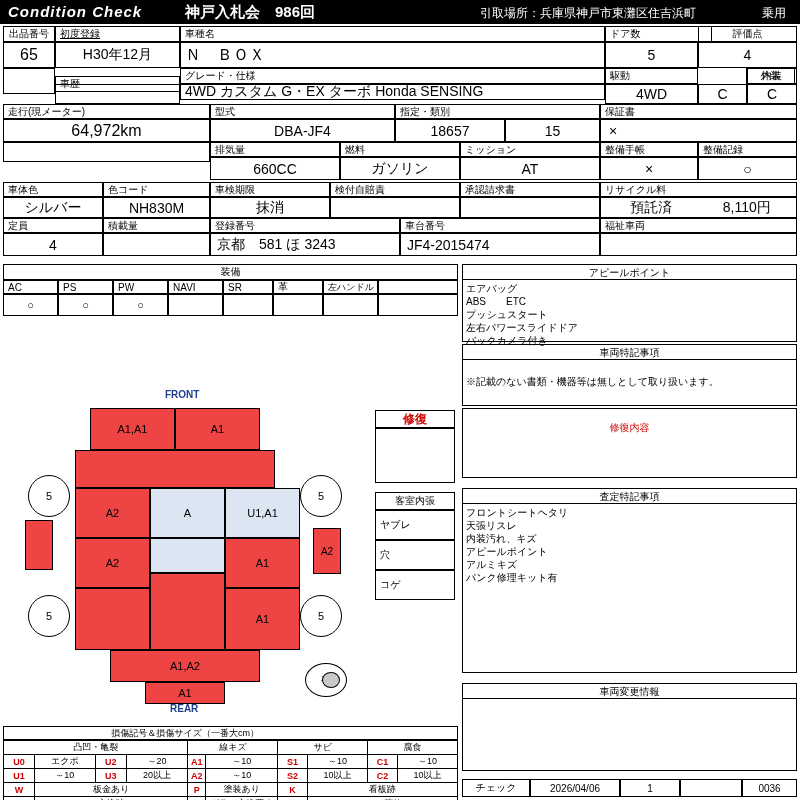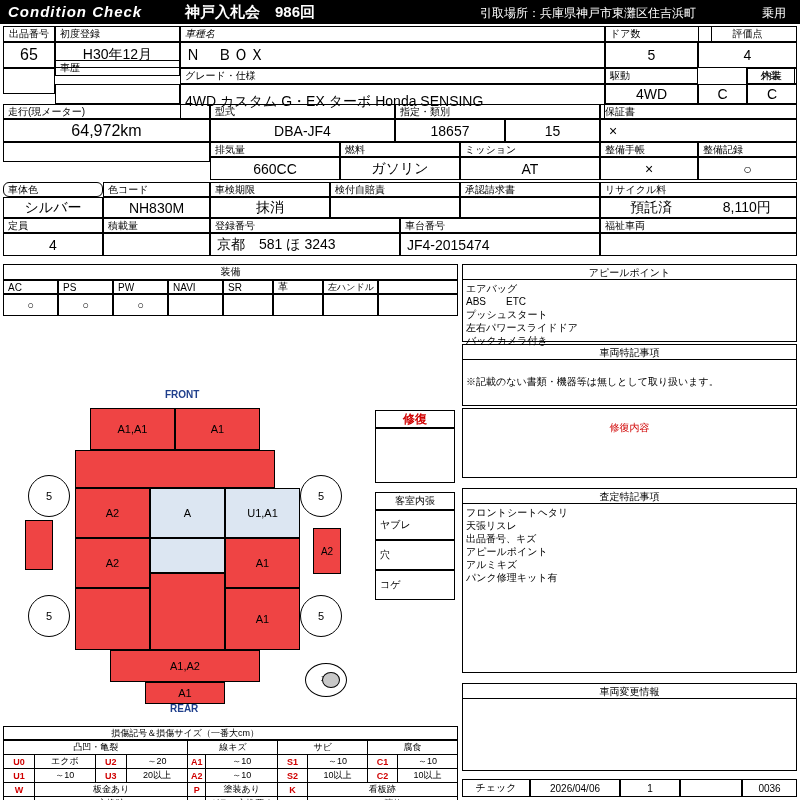--- a/index.html
+++ b/index.html
@@ -63,24 +63,24 @@
   <div class="header">
     <div class="hdr-cc">Condition  Check</div>
     <div class="hdr-title">神戸入札会　986回</div>
     <div class="hdr-place">引取場所：兵庫県神戸市東灘区住吉浜町</div>
     <div class="hdr-ride">乗用</div>
   </div>
 
   <div class="b" style="left:3px;top:26px;width:52px;height:16px;">
     <div class="flexc lbl">出品番号</div>
     </div>
-  <div class="b" style="left:55px;top:26px;width:125px;height:16px;">
+  <div class="b" style="left:55px;top:26px;width:125px;height:16px;text-decoration:underline;">
     <div class="flexl lbl">初度登録</div>
     </div>
-  <div class="b" style="left:180px;top:26px;width:425px;height:16px;font-style:italic;">
+  <div class="b" style="left:180px;top:26px;width:425px;height:16px;">
     <div class="flexl lbl">車種名</div>
     </div>
   <div class="b" style="left:605px;top:26px;width:107px;height:16px;">
     <div class="flexl lbl">ドア数</div>
     </div>
   <div class="b" style="left:698px;top:26px;width:99px;height:16px;">
     <div class="flexc lbl">評価点</div>
     </div>
 
   <div class="b" style="left:3px;top:42px;width:52px;height:26px;">
@@ -92,41 +92,41 @@
   <div class="b" style="left:180px;top:42px;width:425px;height:26px;">
     <div class="flexl big">Ｎ　ＢＯＸ</div>
     </div>
   <div class="b" style="left:605px;top:42px;width:93px;height:26px;">
     <div class="flexc mid">5</div>
     </div>
   <div class="b" style="left:698px;top:42px;width:99px;height:26px;">
     <div class="flexc mid">4</div>
     </div>
 
-  <div class="b" style="left:55px;top:60px;width:125px;height:16px;">
+  <div class="b" style="left:55px;top:76px;width:125px;height:16px;">
     <div class="flexl lbl">車歴</div>
     </div>
   <div class="b" style="left:180px;top:68px;width:425px;height:16px;">
     <div class="flexl lbl">グレード・仕様</div>
     </div>
   <div class="b" style="left:605px;top:68px;width:93px;height:16px;">
     <div class="flexl lbl">駆動</div>
     </div>
   <div class="b" style="left:698px;top:68px;width:49px;height:16px;margin-left:48px;">
     <div class="flexc lbl">外装</div>
     </div>
   <div class="b" style="left:747px;top:68px;width:50px;height:16px;">
     <div class="flexc lbl">内装</div>
     </div>
 
   <div class="b" style="left:3px;top:68px;width:52px;height:26px;"></div>
   <div class="b" style="left:55px;top:84px;width:125px;height:20px;">
     <div class="flexc mid"></div>
     </div>
-  <div class="b" style="left:180px;top:84px;width:425px;height:36px;">
+  <div class="b" style="left:180px;top:84px;width:425px;height:16px;">
     <div class="flexl mid">4WD カスタム G・EX ターボ Honda SENSING</div>
     </div>
   <div class="b" style="left:605px;top:84px;width:93px;height:20px;">
     <div class="flexc mid">4WD</div>
     </div>
   <div class="b" style="left:698px;top:84px;width:49px;height:20px;">
     <div class="flexc mid">C</div>
     </div>
   <div class="b" style="left:747px;top:84px;width:50px;height:20px;">
     <div class="flexc mid">C</div>
@@ -191,21 +191,21 @@
   <div class="b" style="left:600px;top:157px;width:98px;height:23px;">
     <div class="flexc mid">×</div>
     </div>
   <div class="b" style="left:698px;top:142px;width:99px;height:15px;">
     <div class="flexl lbl">整備記録</div>
     </div>
   <div class="b" style="left:698px;top:157px;width:99px;height:23px;">
     <div class="flexc mid">○</div>
     </div>
 
-  <div class="b" style="left:3px;top:182px;width:100px;height:15px;border-radius:6px;">
+  <div class="b" style="left:3px;top:182px;width:100px;height:15px;">
     <div class="flexl lbl">車体色</div>
     </div>
   <div class="b" style="left:3px;top:197px;width:100px;height:21px;">
     <div class="flexc mid">シルバー</div>
     </div>
   <div class="b" style="left:103px;top:182px;width:107px;height:15px;">
     <div class="flexl lbl">色コード</div>
     </div>
   <div class="b" style="left:103px;top:197px;width:107px;height:21px;">
     <div class="flexc mid">NH830M</div>
@@ -346,21 +346,21 @@
 
   <div class="b" style="left:462px;top:408px;width:335px;height:70px;">
     <div style="position:absolute;left:0;top:12px;width:100%;text-align:center;font-size:10px;" class="red">修復内容</div>
   </div>
 
   <div class="b" style="left:462px;top:488px;width:335px;height:185px;">
     <div class="sechdr">査定特記事項</div>
     <div class="listarea">
       <div>フロントシートヘタリ</div>
       <div>天張リスレ</div>
-      <div>出品番号、キズ</div>
+      <div>内装汚れ、キズ</div>
       <div>アピールポイント</div>
       <div>アルミキズ</div>
       <div>パンク修理キット有</div>
     </div>
   </div>
 
   <div class="b" style="left:462px;top:683px;width:335px;height:88px;">
     <div class="sechdr">車両変更情報</div>
   </div>
 

